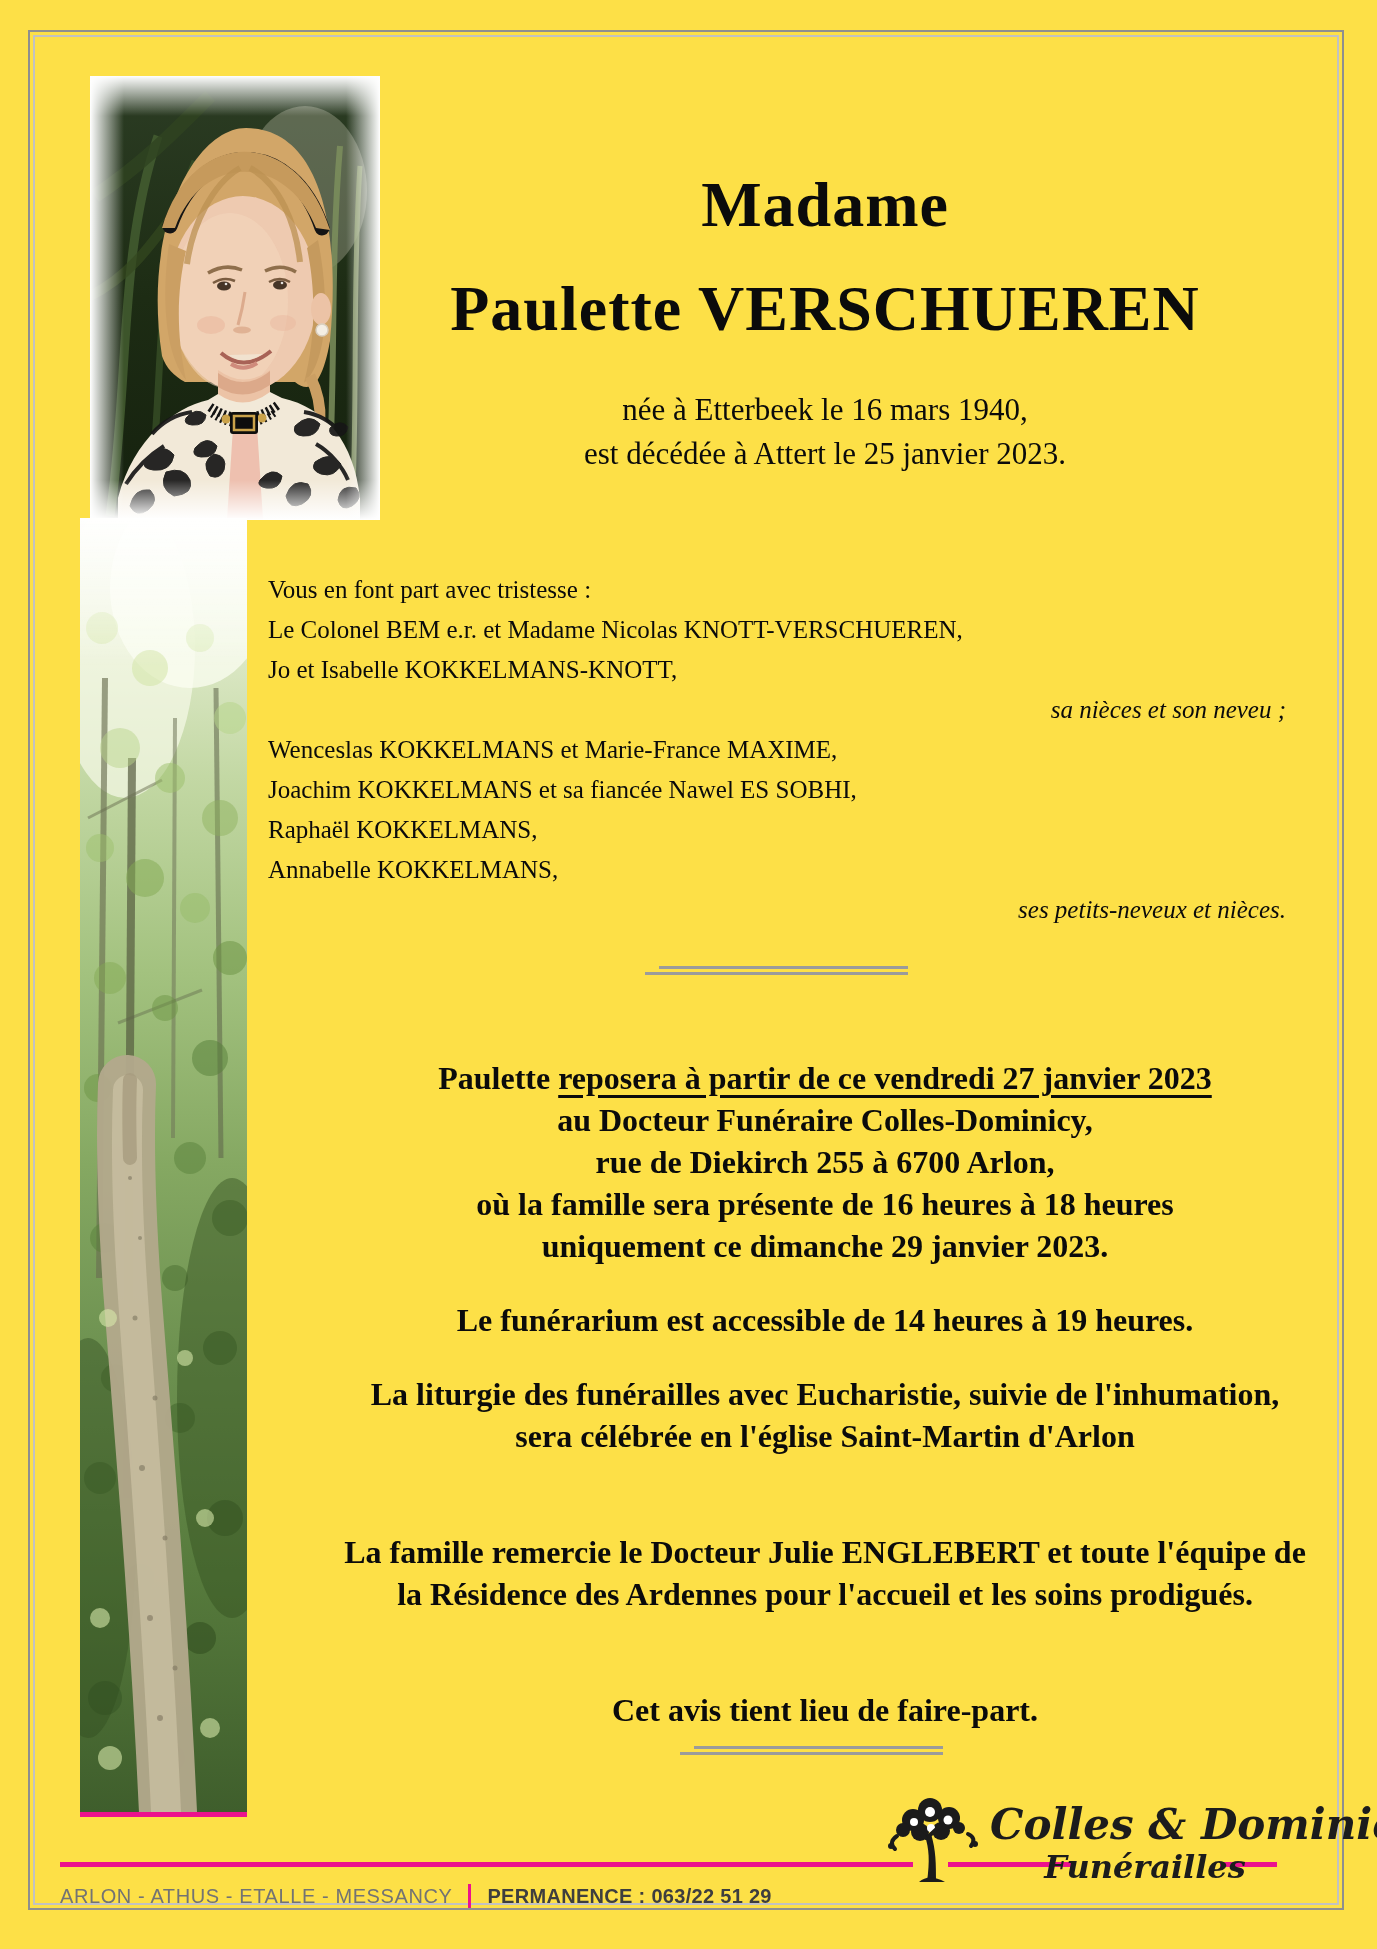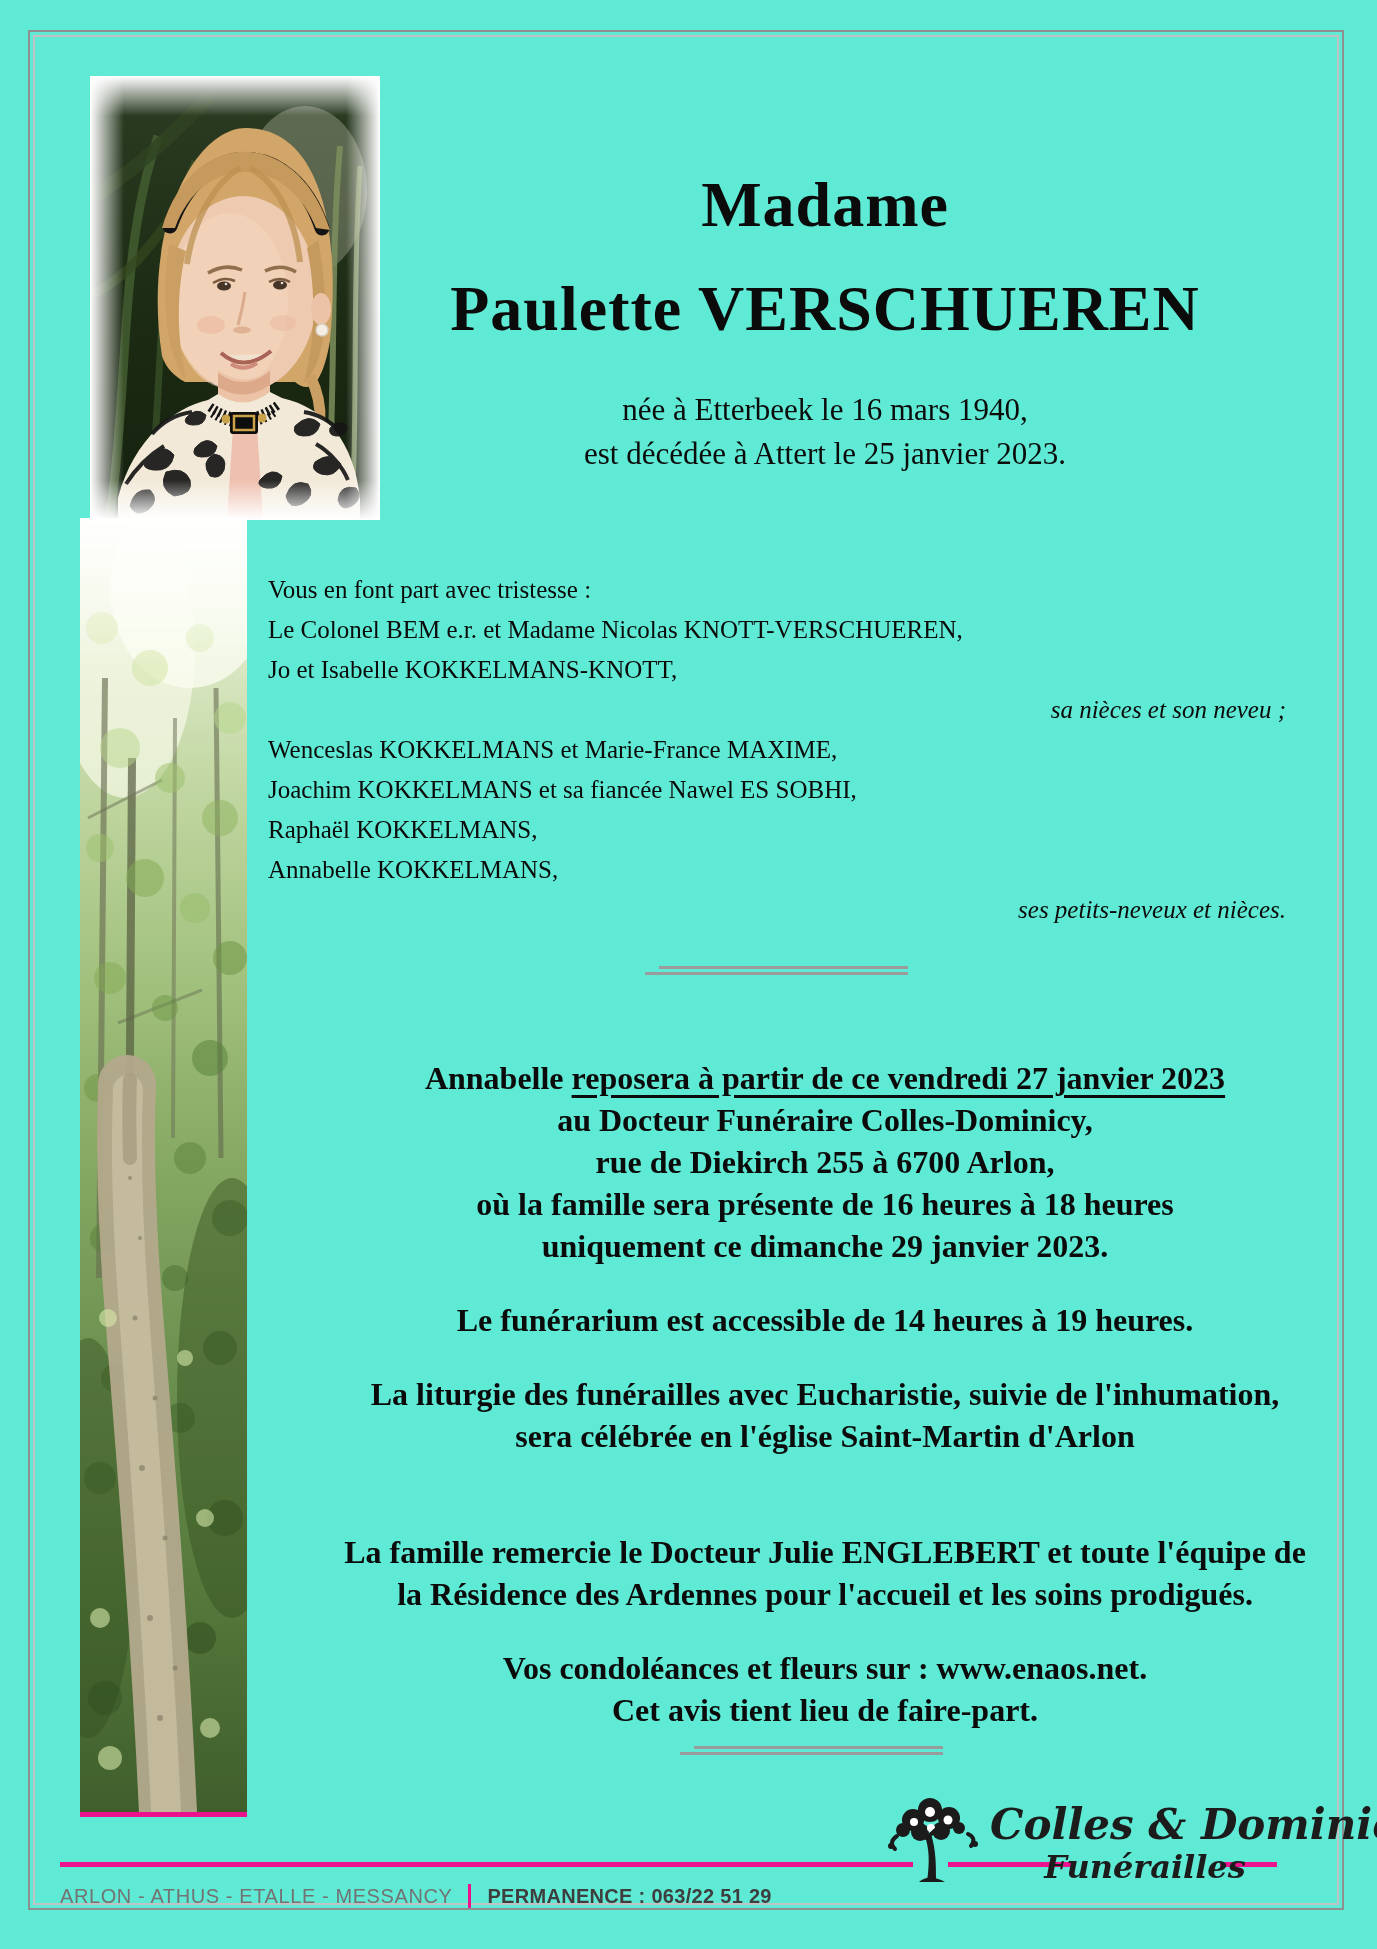--- a/index.html
+++ b/index.html
@@ -1,16 +1,16 @@
 <!DOCTYPE html>
 <html><head>
 <meta charset="utf-8">
 <style>
   html,body{margin:0;padding:0;background:#ffffff;}
-  .page{position:relative;width:1377px;height:1949px;background:#5eead4;overflow:hidden;
+  .page{position:relative;width:1377px;height:1949px;background:#fde047;overflow:hidden;
         font-family:"Liberation Serif","DejaVu Serif",serif;color:#0b0b0b;}
   
   .frame-outer{position:absolute;left:28px;top:30px;width:1312px;height:1876px;
                border:2px solid #8f8f8f;pointer-events:none;}
   .frame-inner{position:absolute;left:3px;top:3px;right:3px;bottom:3px;border:2px solid #c2c2c2;}
 
   
   .portrait{position:absolute;left:90px;top:76px;width:290px;height:444px;}
   .forest{position:absolute;left:80px;top:518px;width:167px;height:1294px;
           border-bottom:5px solid #ec128d;}
@@ -282,35 +282,34 @@
     <div class="ln">Raphaël KOKKELMANS,</div>
     <div class="ln">Annabelle KOKKELMANS,</div>
     <div class="ln rel">ses petits-neveux et nièces.</div>
   </div>
 
   <div class="divider div1">
     <div class="l1"></div>
     <div class="l2"></div>
   </div>
 
-  <div class="bold-line b1-0"><span>Annabelle </span><span class="u">reposera à partir de ce vendredi 27 janvier 2023</span></div>
+  <div class="bold-line b1-0"><span>Paulette </span><span class="u">reposera à partir de ce vendredi 27 janvier 2023</span></div>
   <div class="bold-line b1-1">au Docteur Funéraire Colles-Dominicy,</div>
   <div class="bold-line b1-2">rue de Diekirch 255 à 6700 Arlon,</div>
   <div class="bold-line b1-3">où la famille sera présente de 16 heures à 18 heures</div>
   <div class="bold-line b1-4">uniquement ce dimanche 29 janvier 2023.</div>
 
   <div class="bold-line b2-0">Le funérarium est accessible de 14 heures à 19 heures.</div>
 
   <div class="bold-line b3-0">La liturgie des funérailles avec Eucharistie, suivie de l'inhumation,</div>
   <div class="bold-line b3-1">sera célébrée en l'église Saint-Martin d'Arlon</div>
 
   <div class="bold-line b4-0">La famille remercie le Docteur Julie ENGLEBERT et toute l'équipe de</div>
   <div class="bold-line b4-1">la Résidence des Ardennes pour l'accueil et les soins prodigués.</div>
 
-  <div class="bold-line b5-0">Vos condoléances et fleurs sur : www.enaos.net.</div>
   <div class="bold-line b5-1">Cet avis tient lieu de faire-part.</div>
 
   <div class="divider div2">
     <div class="l1"></div>
     <div class="l2"></div>
   </div>
 
   <div class="footer-left">
     <span class="cities">ARLON - ATHUS - ETALLE - MESSANCY</span>
     <span class="pink-bar"></span>

